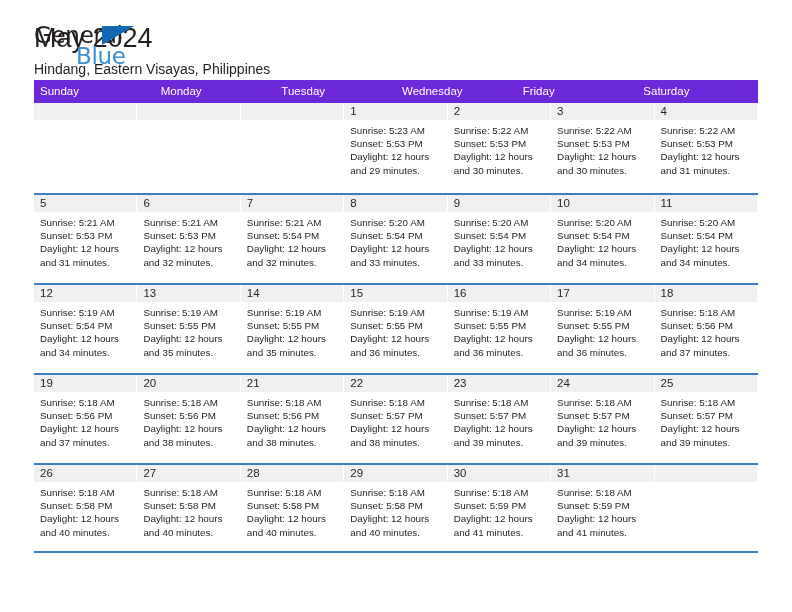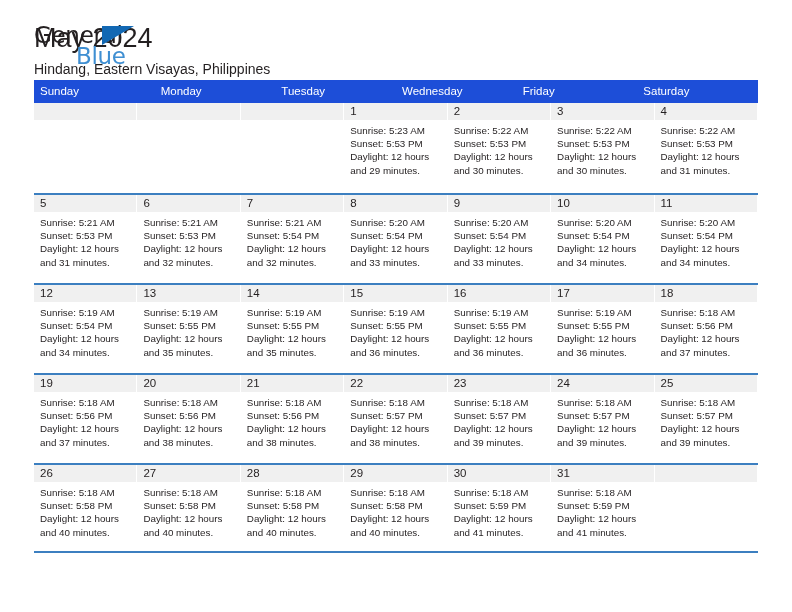--- a/index.html
+++ b/index.html
@@ -81,21 +81,21 @@
     color: #231f20;
   }
 
   
   .calendar {
     margin-top: 8px;
     width: 724px;
   }
   .weekdays {
     display: flex;
-    background: #1d4ed8;
+    background: #6d28d9;
   }
   .weekday {
     flex: 1 1 0;
     padding: 4px 0 5px 6px;
     font-size: 11.5px;
     line-height: 14px;
     color: #ffffff;
   }
   .week {
     display: flex;

